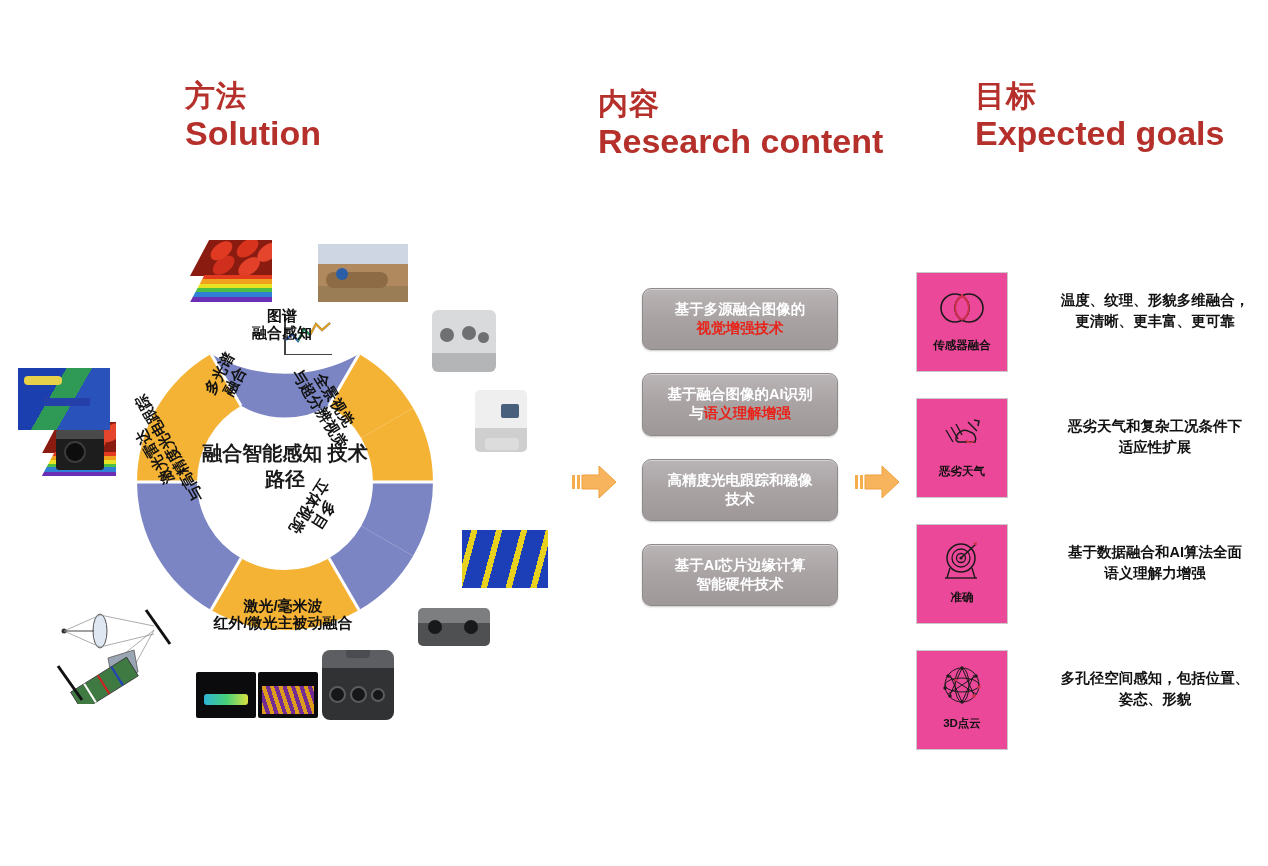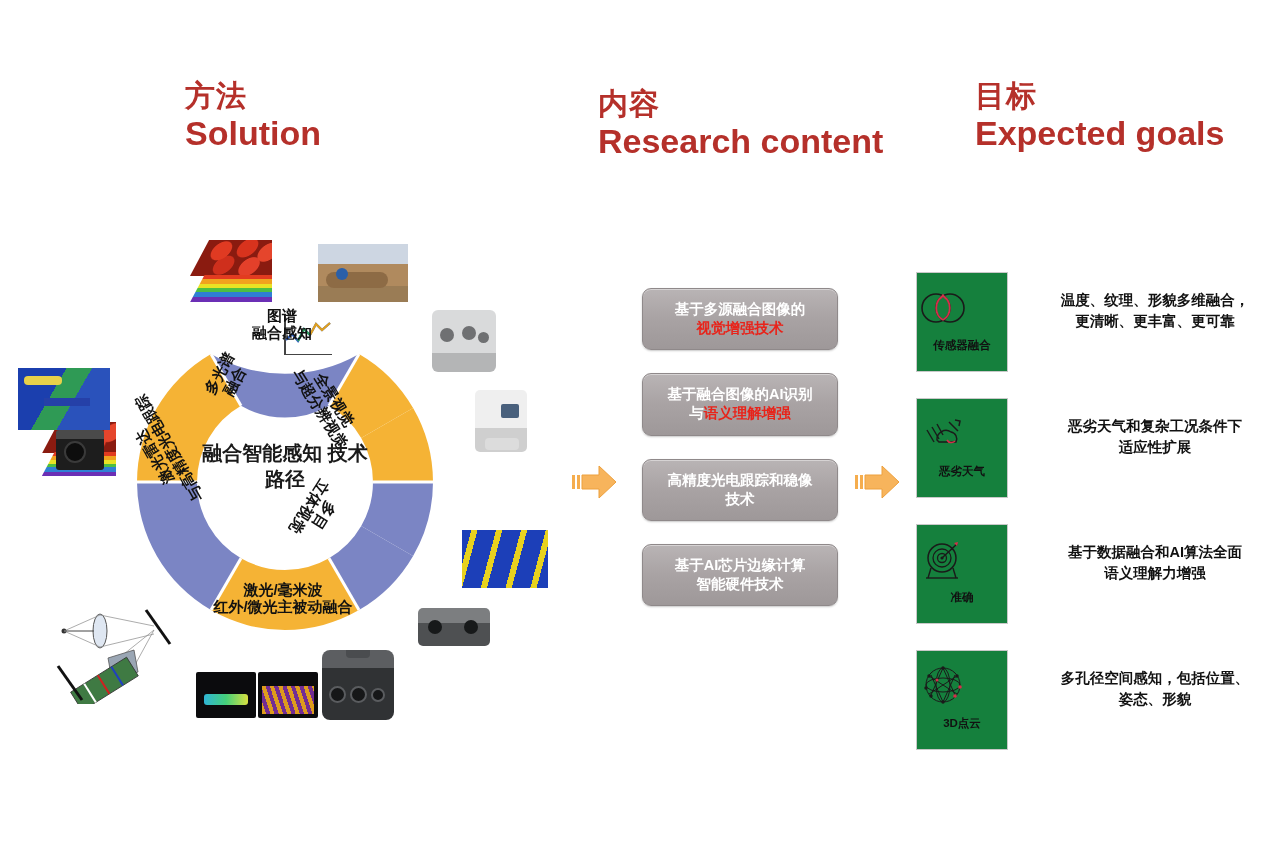--- a/index.html
+++ b/index.html
@@ -36,21 +36,21 @@
 
   .seg-label {
     position: absolute;
     font-weight: bold;
     color: #111;
     text-align: center;
     line-height: 1.15;
     white-space: nowrap;
   }
   #seg-top    { left: 72px;  top: 22px;  width: 150px; font-size: 15px; }
-  #seg-bottom { left: 28px;  top: 296px; width: 240px; font-size: 15px; }
+  #seg-bottom { left: 28px;  top: 312px; width: 240px; font-size: 15px; }
   #seg-ur { left: 183px; top: 72px;  font-size: 15px; transform: rotate(58deg); transform-origin: left top; }
   #seg-lr { left: 212px; top: 210px; font-size: 15px; transform: rotate(122deg); transform-origin: left top; }
   #seg-ul { left: 66px;  top: 104px; font-size: 15px; transform: rotate(-62deg); transform-origin: left top; }
   #seg-ll { left: 42px;  top: 228px; font-size: 15px; transform: rotate(-120deg); transform-origin: left top; }
 
   .seg-label .ln { display: block; }
 
   #donut-center {
     position: absolute;
     left: 60px; top: 155px;
@@ -103,23 +103,23 @@
   
   .arrow { position: absolute; width: 46px; height: 44px; }
 
   
   #right-col { position: absolute; left: 916px; top: 272px; }
   .rrow { position: relative; height: 107px; margin-bottom: 19px; }
   .icard {
     position: absolute; left: 0; top: 0;
     width: 92px; height: 100px;
     border: 1px solid #c9c9c9;
-    background: #15803d;
+    background: #ec4899;
     display: flex; flex-direction: column;
-    justify-content: flex-start;
+    align-items: center; justify-content: flex-start;
     padding-top: 9px;
   }
   .icard .ic { width: 52px; height: 52px; }
   .icard .cap {
     font-size: 11.5px; font-weight: bold; color: #111;
     margin-top: 5px; text-align: center; line-height: 1.1;
   }
   .rdesc {
     position: absolute; left: 114px; top: 18px;
     width: 250px;

